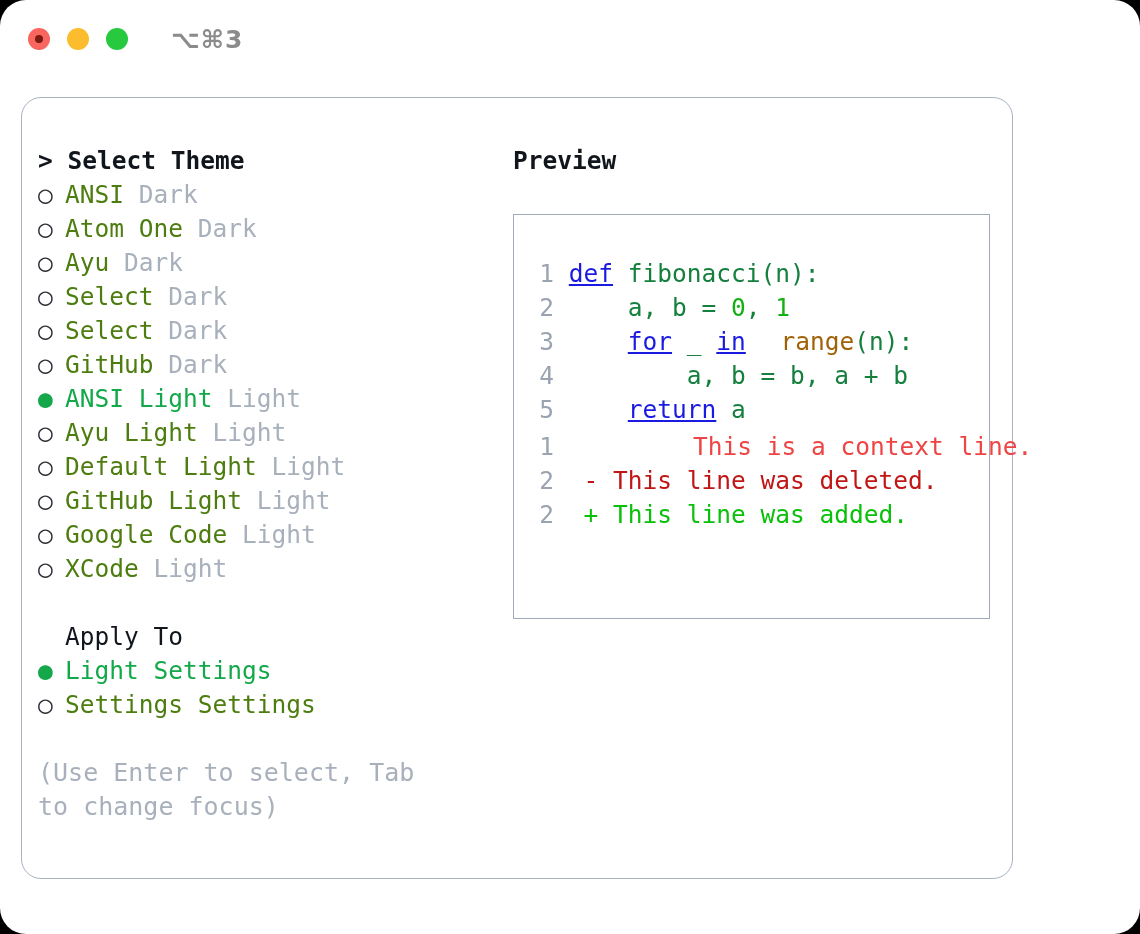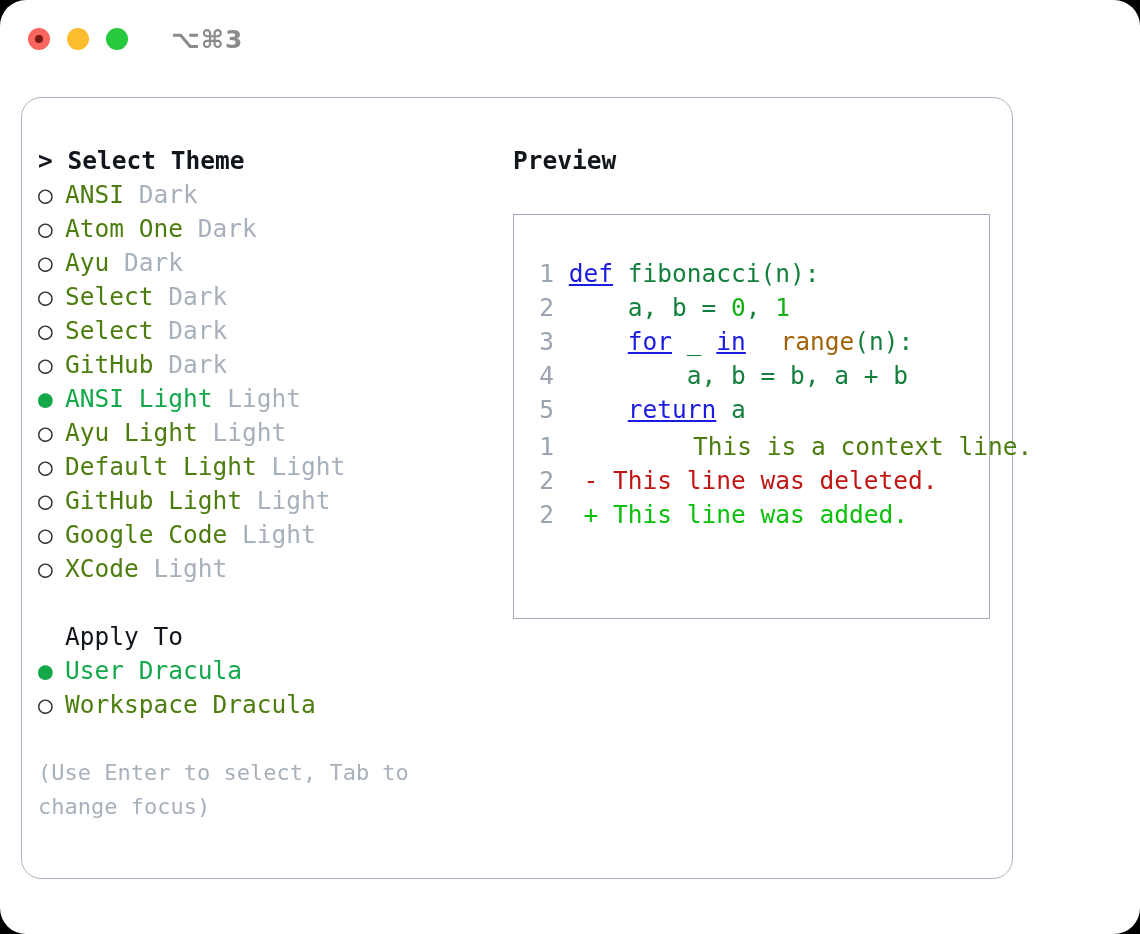--- a/index.html
+++ b/index.html
@@ -129,21 +129,21 @@
   .apply-title {
     font-size: 24.5px;
     line-height: 34px;
     color: #11151c;
     white-space: pre;
     padding-left: 27px;
   }
 
   .hint {
     margin-top: 34px;
-    font-size: 22px;
+    font-size: 25px;
     line-height: 34px;
     color: #a7b0bb;
     width: 415px;
     word-spacing: 0px;
   }
 
   
   .right-col {
     position: absolute;
     left: 479px;
@@ -188,21 +188,21 @@
   .plain{ color: #1d2127; }
 
   .diff-area {
     position: absolute;
     left: 12px;
     top: 215px;
     font-size: 24.5px;
     line-height: 34px;
     white-space: pre;
   }
-  .d-ctx { color: #4d7c0f; margin-left: 40px; }
+  .d-ctx { color: #ef4444; margin-left: 40px; }
   .d-del { color: #c11616; }
   .d-add { color: #0ac00a; }
 </style>
 </head>
 <body>
 
 <div class="window">
 
   <div class="titlebar">
     <div class="traffic">
@@ -231,22 +231,22 @@
             <div class="opt-row"><span class="bullet">○</span><span class="label-main">Default Light</span><span class="label-kind"> Light</span></div>
             <div class="opt-row"><span class="bullet">○</span><span class="label-main">GitHub Light</span><span class="label-kind"> Light</span></div>
             <div class="opt-row"><span class="bullet">○</span><span class="label-main">Google Code</span><span class="label-kind"> Light</span></div>
             <div class="opt-row"><span class="bullet">○</span><span class="label-main">XCode</span><span class="label-kind"> Light</span></div>
           </div>
 
         <div class="spacer-sm"></div>
 
         <div class="apply-title">Apply To</div>
         <div id="apply-list">
-            <div class="opt-row selected"><span class="bullet on">●</span><span class="label-main">User Dracula</span></div>
-            <div class="opt-row"><span class="bullet">○</span><span class="label-main">Workspace Dracula</span></div>
+            <div class="opt-row selected"><span class="bullet on">●</span><span class="label-main">Light Settings</span></div>
+            <div class="opt-row"><span class="bullet">○</span><span class="label-main">Settings Settings</span></div>
           </div>
 
         <div class="hint">(Use Enter to select, Tab to change focus)</div>
       </div>
 
       <div class="right-col">
         <div class="preview-title">Preview</div>
         <div class="preview-box">
           <div class="code-area" id="code-area"><div class="code-line"><span class="ln">1</span><span class="plain"> </span><span class="kw">def</span><span class="id"> fibonacci(n):</span></div><div class="code-line"><span class="ln">2</span><span class="plain"> </span><span class="id">    a, b = </span><span class="num">0</span><span class="id">, </span><span class="num">1</span></div><div class="code-line"><span class="ln">3</span><span class="plain"> </span><span class="id">    </span><span class="kw">for</span><span class="id"> _ </span><span class="kw">in</span><span class="id"> </span><span class="fn">range</span><span class="id">(n):</span></div><div class="code-line"><span class="ln">4</span><span class="plain"> </span><span class="id">        a, b = b, a + b</span></div><div class="code-line"><span class="ln">5</span><span class="plain"> </span><span class="id">    </span><span class="kw">return</span><span class="id"> a</span></div></div>
           <div class="diff-area" id="diff-area"><div class="code-line"><span class="ln">1</span><span class="d-ctx">    </span><span class="d-ctx">This is a context line.</span></div><div class="code-line"><span class="ln">2</span><span class="d-del">  - </span><span class="d-del">This line was deleted.</span></div><div class="code-line"><span class="ln">2</span><span class="d-add">  + </span><span class="d-add">This line was added.</span></div></div>

